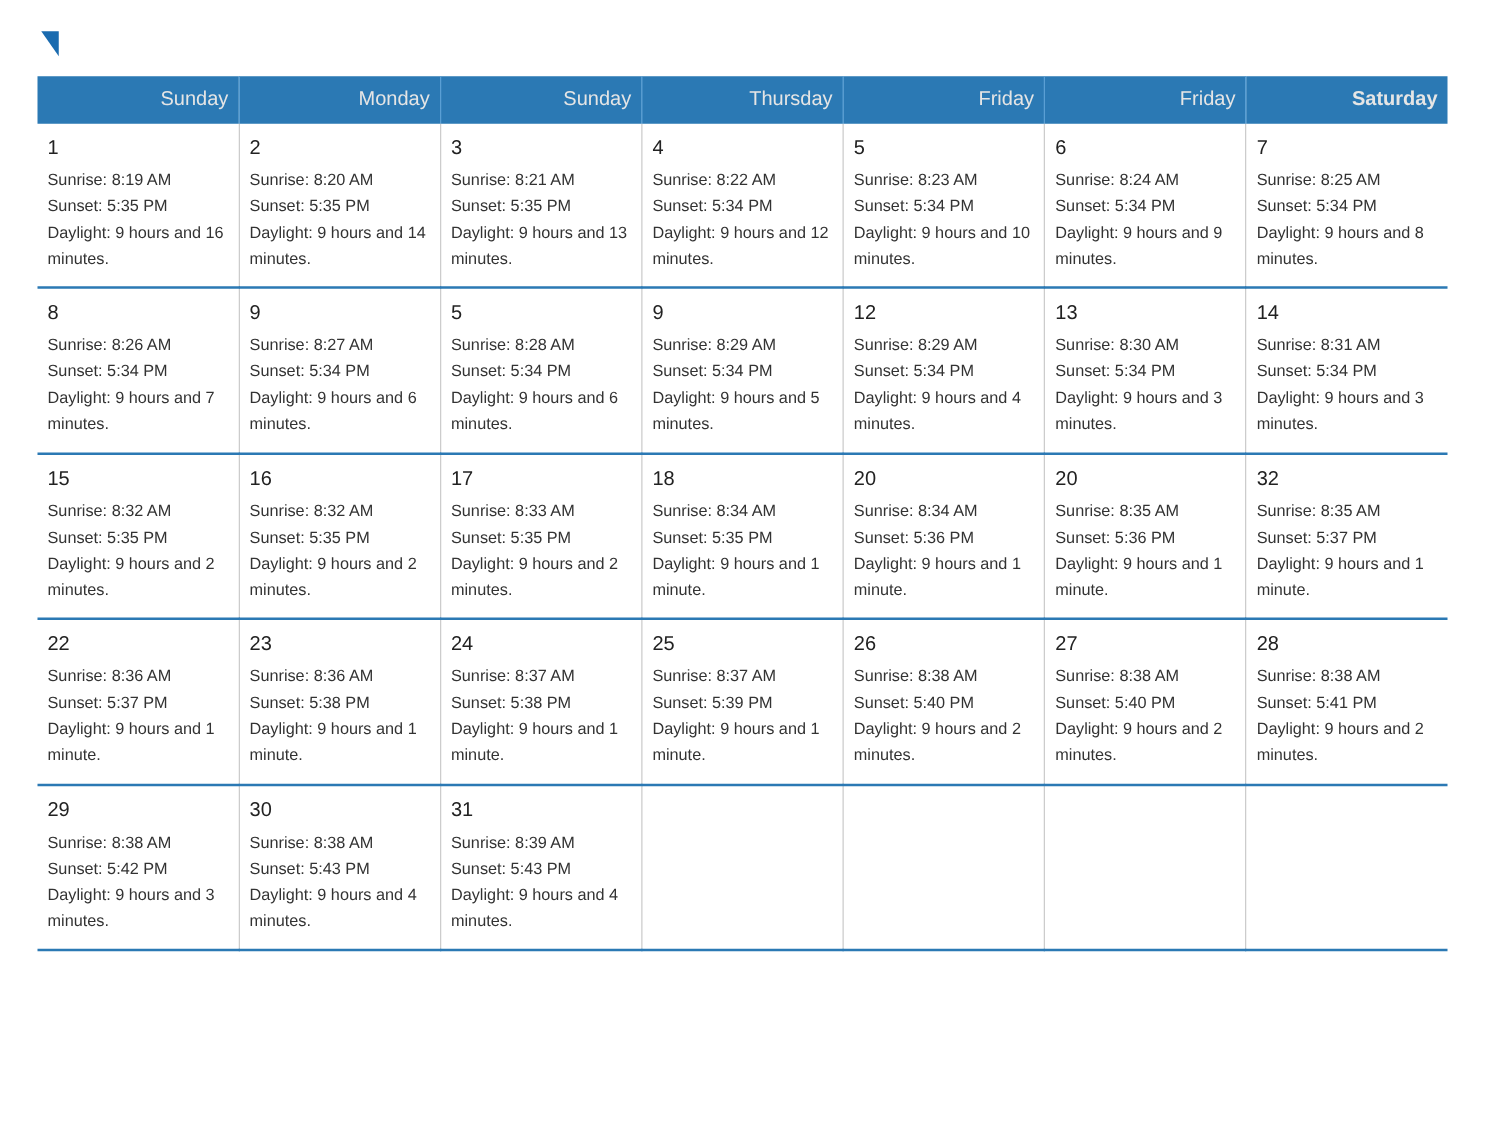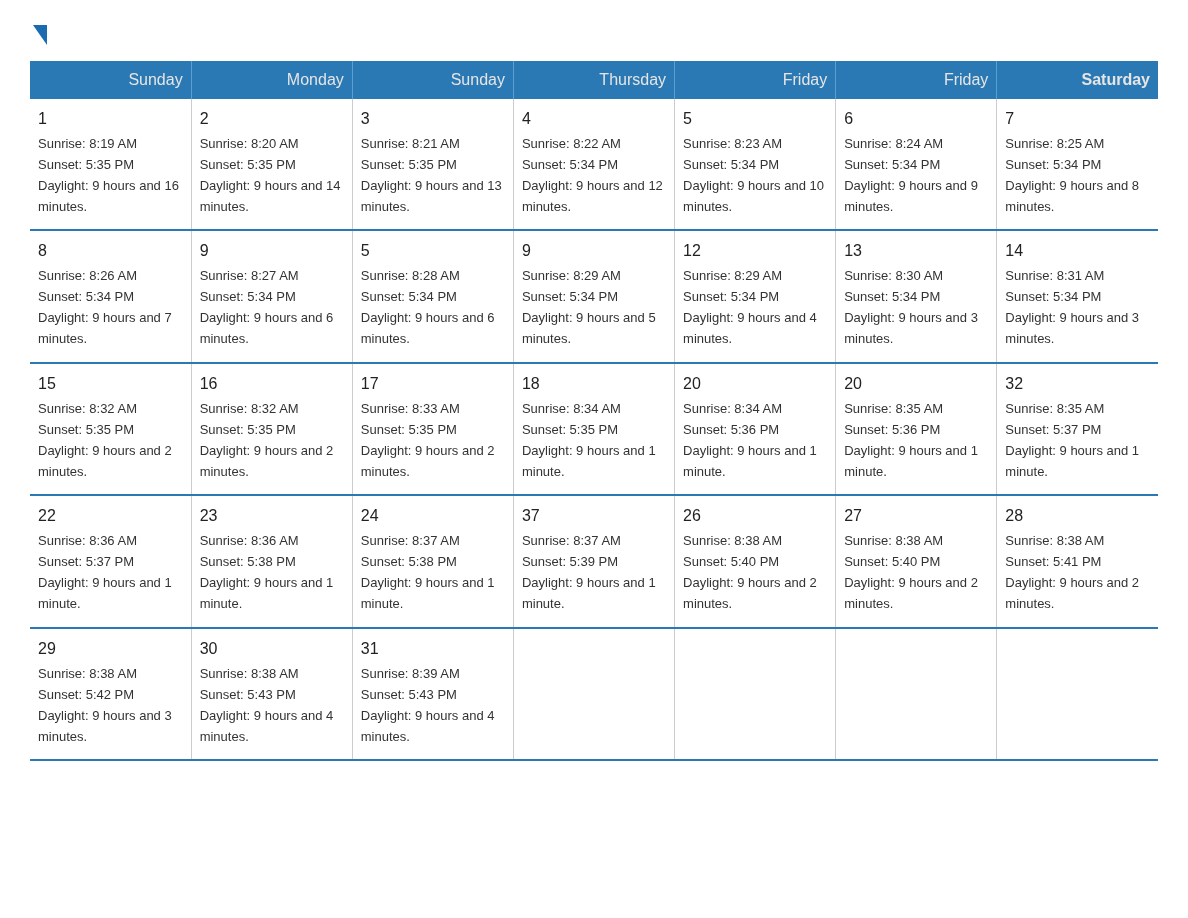--- a/index.html
+++ b/index.html
@@ -160,21 +160,21 @@
         <td><span class="day-num">17</span><span class="day-info">Sunrise: 8:33 AM<br>Sunset: 5:35 PM<br>Daylight: 9 hours and 2 minutes.</span></td>
         <td><span class="day-num">18</span><span class="day-info">Sunrise: 8:34 AM<br>Sunset: 5:35 PM<br>Daylight: 9 hours and 1 minute.</span></td>
         <td><span class="day-num">20</span><span class="day-info">Sunrise: 8:34 AM<br>Sunset: 5:36 PM<br>Daylight: 9 hours and 1 minute.</span></td>
         <td><span class="day-num">20</span><span class="day-info">Sunrise: 8:35 AM<br>Sunset: 5:36 PM<br>Daylight: 9 hours and 1 minute.</span></td>
         <td><span class="day-num">32</span><span class="day-info">Sunrise: 8:35 AM<br>Sunset: 5:37 PM<br>Daylight: 9 hours and 1 minute.</span></td>
       </tr>
       <tr>
         <td><span class="day-num">22</span><span class="day-info">Sunrise: 8:36 AM<br>Sunset: 5:37 PM<br>Daylight: 9 hours and 1 minute.</span></td>
         <td><span class="day-num">23</span><span class="day-info">Sunrise: 8:36 AM<br>Sunset: 5:38 PM<br>Daylight: 9 hours and 1 minute.</span></td>
         <td><span class="day-num">24</span><span class="day-info">Sunrise: 8:37 AM<br>Sunset: 5:38 PM<br>Daylight: 9 hours and 1 minute.</span></td>
-        <td><span class="day-num">37</span><span class="day-info">Sunrise: 8:37 AM<br>Sunset: 5:39 PM<br>Daylight: 9 hours and 1 minute.</span></td>
+        <td><span class="day-num">25</span><span class="day-info">Sunrise: 8:37 AM<br>Sunset: 5:39 PM<br>Daylight: 9 hours and 1 minute.</span></td>
         <td><span class="day-num">26</span><span class="day-info">Sunrise: 8:38 AM<br>Sunset: 5:40 PM<br>Daylight: 9 hours and 2 minutes.</span></td>
         <td><span class="day-num">27</span><span class="day-info">Sunrise: 8:38 AM<br>Sunset: 5:40 PM<br>Daylight: 9 hours and 2 minutes.</span></td>
         <td><span class="day-num">28</span><span class="day-info">Sunrise: 8:38 AM<br>Sunset: 5:41 PM<br>Daylight: 9 hours and 2 minutes.</span></td>
       </tr>
       <tr>
         <td><span class="day-num">29</span><span class="day-info">Sunrise: 8:38 AM<br>Sunset: 5:42 PM<br>Daylight: 9 hours and 3 minutes.</span></td>
         <td><span class="day-num">30</span><span class="day-info">Sunrise: 8:38 AM<br>Sunset: 5:43 PM<br>Daylight: 9 hours and 4 minutes.</span></td>
         <td><span class="day-num">31</span><span class="day-info">Sunrise: 8:39 AM<br>Sunset: 5:43 PM<br>Daylight: 9 hours and 4 minutes.</span></td>
         <td></td>
         <td></td>

